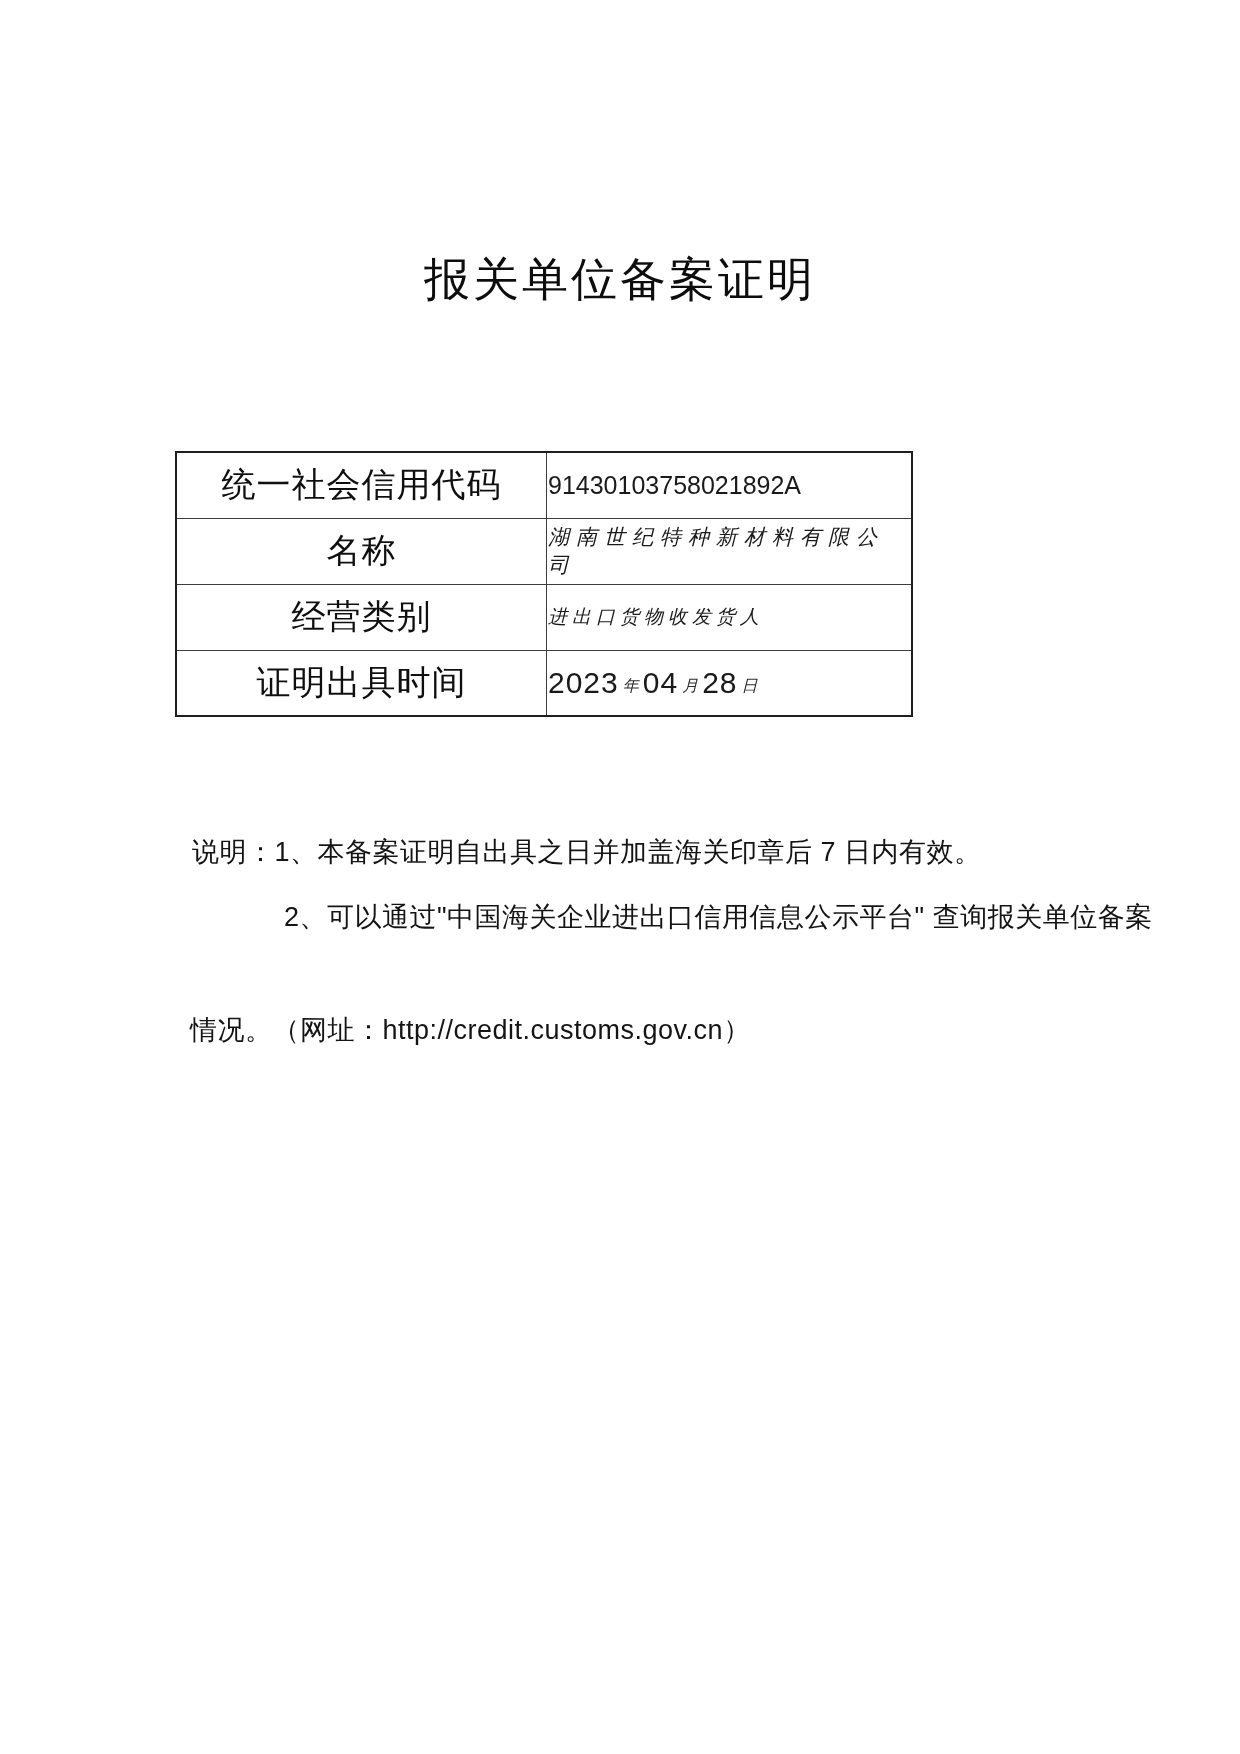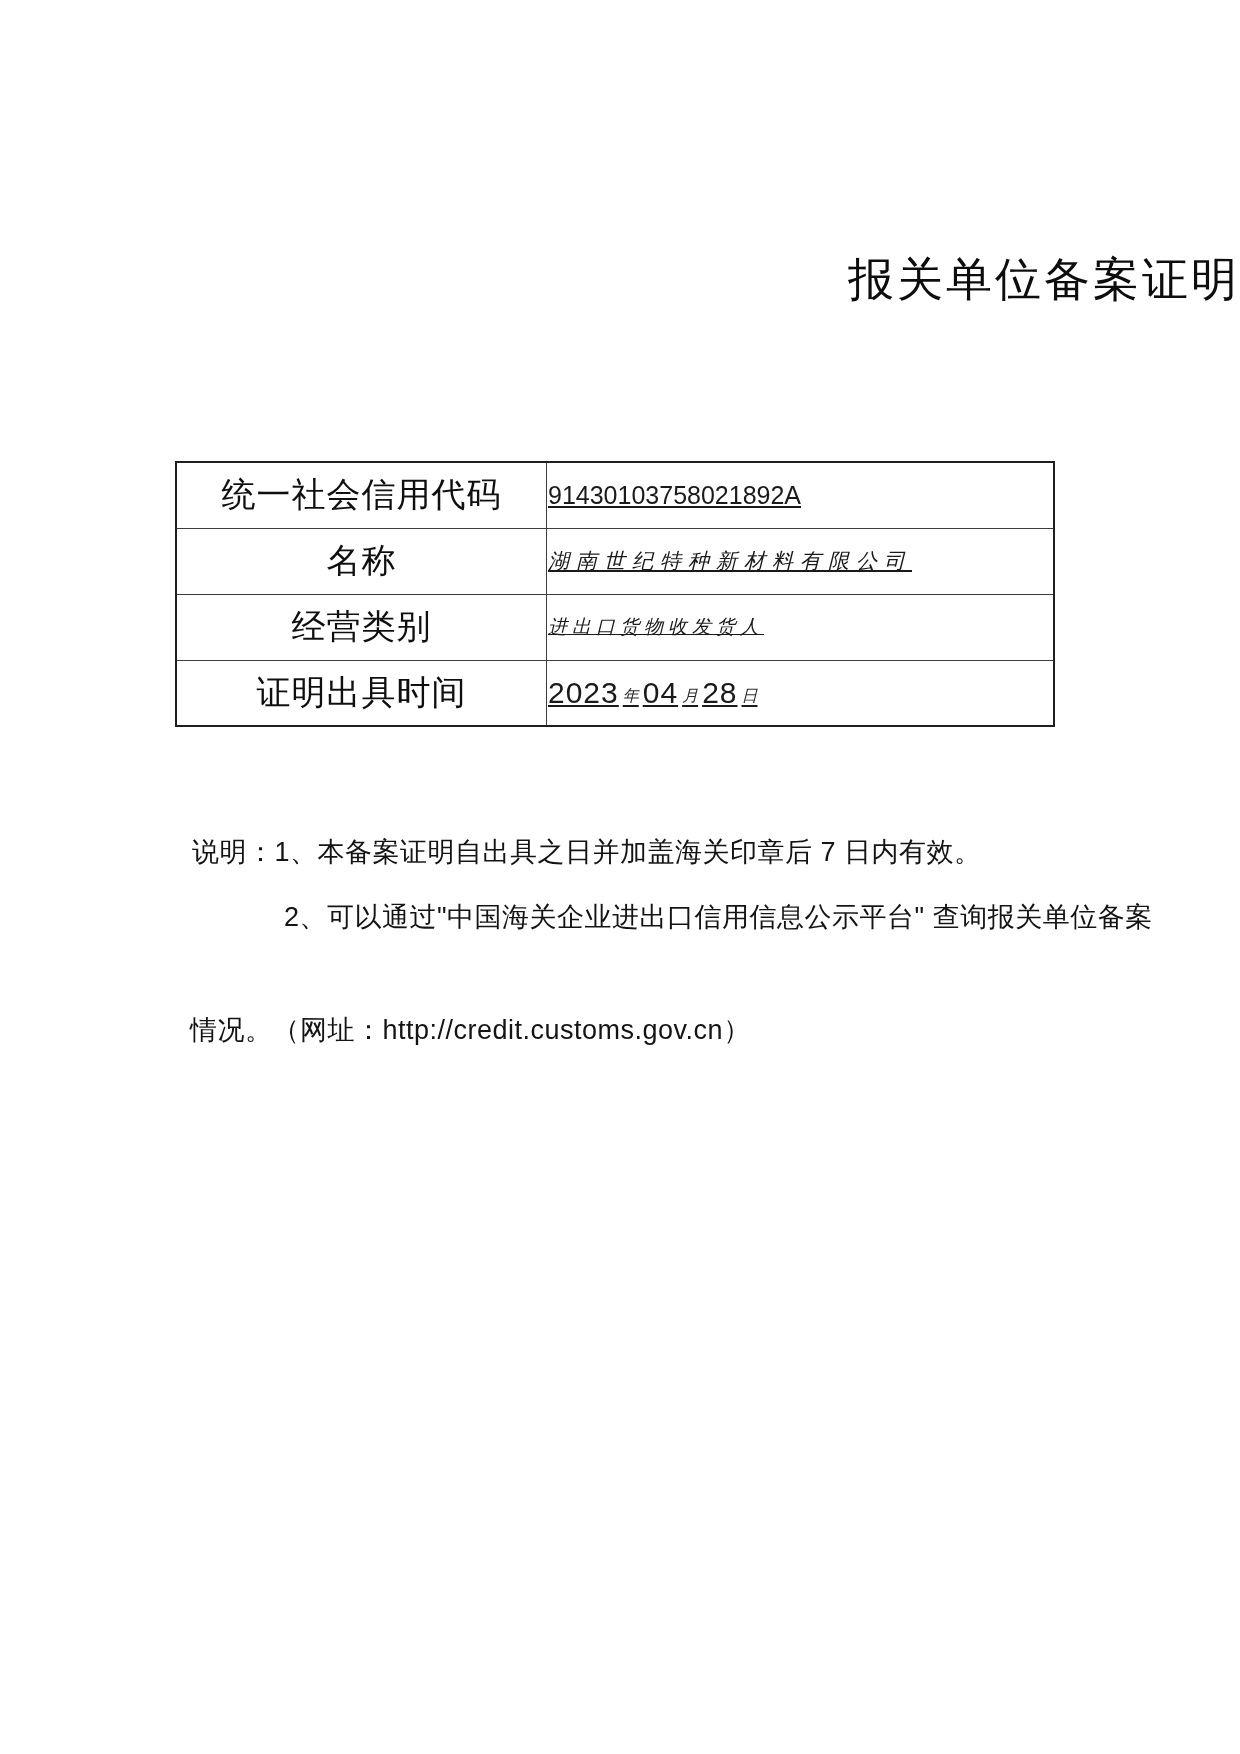--- a/index.html
+++ b/index.html
@@ -14,32 +14,32 @@
     font-family: "Liberation Sans", sans-serif;
     color: #141414;
     overflow: hidden;
   }
   .title {
     position: absolute;
     left: 0;
     top: 254px;
     width: 1240px;
     margin: 0;
-    text-align: right;
+    text-align: center;
     font-size: 46px;
     font-weight: 500;
     letter-spacing: 3px;
     color: #0d0d0d;
     line-height: 1.1;
   }
   .cert-table {
     position: absolute;
     left: 175px;
-    top: 461px;
-    width: 880px;
+    top: 451px;
+    width: 738px;
     border-collapse: collapse;
     table-layout: fixed;
     border: 2px solid #1f1f1f;
   }
   .cert-table td {
     border: 1px solid #3d3d3d;
     vertical-align: middle;
   }
   .cert-table tr {
     height: 66px;
@@ -48,21 +48,20 @@
     width: 367px;
     text-align: center;
     font-size: 34px;
     font-weight: 500;
     letter-spacing: 1px;
     color: #0f0f0f;
   }
   td.value-cell {
     font-size: 25px;
     color: #1a1a1a;
-    text-decoration: underline;
   }
   .handwritten {
     font-family: "DejaVu Sans", cursive;
     font-style: italic;
     color: #2b2b2b;
   }
   td.value-cell.handwritten {
     font-size: 21px;
     letter-spacing: 7px;
   }

